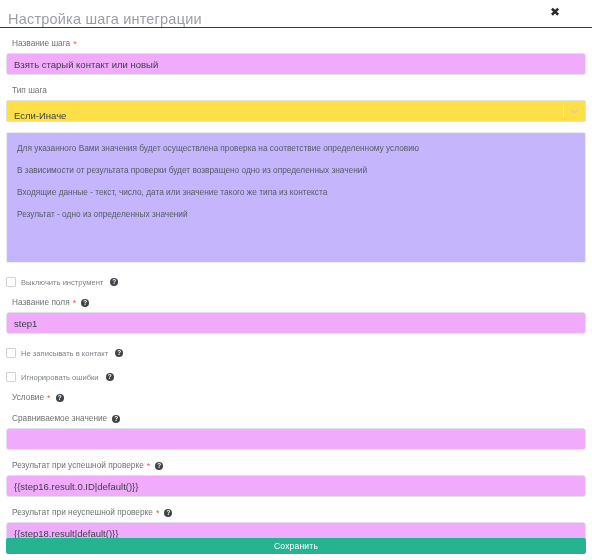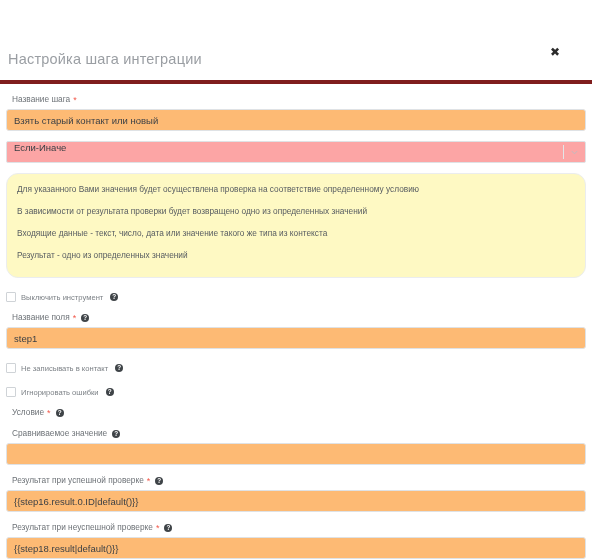--- a/index.html
+++ b/index.html
@@ -16,24 +16,23 @@
   }
   .modal {
     position: relative;
     width: 592px;
     height: 560px;
     box-sizing: border-box;
     background: #fff;
   }
   .modal-header {
     position: relative;
-    height: 44px;
-    border-bottom: 4px solid #7f1d1d;
-    box-sizing: border-box;
-    margin-top: 40px;
+    height: 28px;
+    border-bottom: 1px solid #7f1d1d;
+    box-sizing: border-box;
   }
   .modal-title {
     position: absolute;
     left: 8px;
     top: 11px;
     font-size: 14.5px;
     font-weight: 400;
     color: #9a9ea3;
     letter-spacing: 0.2px;
     white-space: nowrap;
@@ -89,39 +88,39 @@
     font-weight: bold;
     margin-left: 2px;
     flex: 0 0 auto;
   }
   .text-input {
     width: 100%;
     height: 22px;
     box-sizing: border-box;
     border: 1px solid #dfe2e5;
     border-radius: 3px;
-    background: #fdba74;
+    background: #f0abfc;
     font-family: "Liberation Sans", "DejaVu Sans", sans-serif;
     font-size: 9.5px;
     color: #3a3f44;
     padding: 8px 7px;
     outline: none;
     display: flex;
     align-items: center;
   }
   .select-wrap {
     position: relative;
     width: 100%;
     height: 22px;
     box-sizing: border-box;
     border: 1px solid #dfe2e5;
     border-radius: 2px;
-    background: #fca5a5;
-    display: flex;
-    align-items: flex-start;
+    background: #fde047;
+    display: flex;
+    align-items: flex-end;
     padding: 0 7px;
     font-size: 9.5px;
     color: #3a3f44;
     cursor: pointer;
   }
   .select-sep {
     position: absolute;
     right: 21px;
     top: 3px;
     bottom: 3px;
@@ -136,24 +135,24 @@
     width: 9px;
     height: 9px;
     color: #b9bec2;
     display: flex;
     align-items: center;
     justify-content: center;
   }
   .desc-box {
     width: 100%;
     box-sizing: border-box;
-    background: #fef9c3;
+    background: #c4b5fd;
     border: 1px solid #ebedee;
-    border-radius: 12px;
-    padding: 10px 10px 4px 10px;
+    border-radius: 2px;
+    padding: 10px 10px 30px 10px;
   }
   .desc-line {
     font-size: 8.3px;
     color: #575c61;
     line-height: 11px;
     margin-bottom: 11px;
   }
   .desc-line:last-child {
     margin-bottom: 12px;
   }
@@ -211,20 +210,23 @@
 
     <div class="field">
       <div class="field-label">
         <span>Название шага</span>
         <span class="req-star">*</span>
       </div>
       <div class="text-input">Взять старый контакт или новый</div>
     </div>
 
     <div class="field">
+      <div class="field-label">
+        <span>Тип шага</span>
+      </div>
       <div class="select-wrap">
         <span>Если-Иначе</span>
         <span class="select-sep"></span>
         <span class="select-chevron">
           <svg width="9" height="9" viewBox="0 0 10 10" aria-hidden="true">
             <path d="M2 4 L5 7 L8 4" fill="none" stroke="#b9bec2" stroke-width="1"></path>
           </svg>
         </span>
       </div>
     </div>

